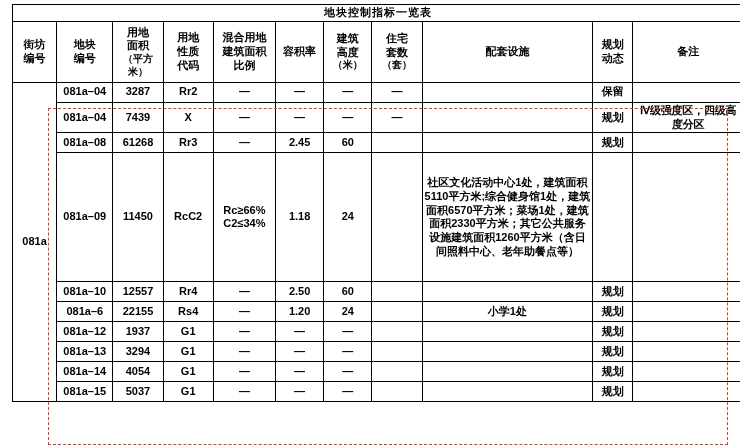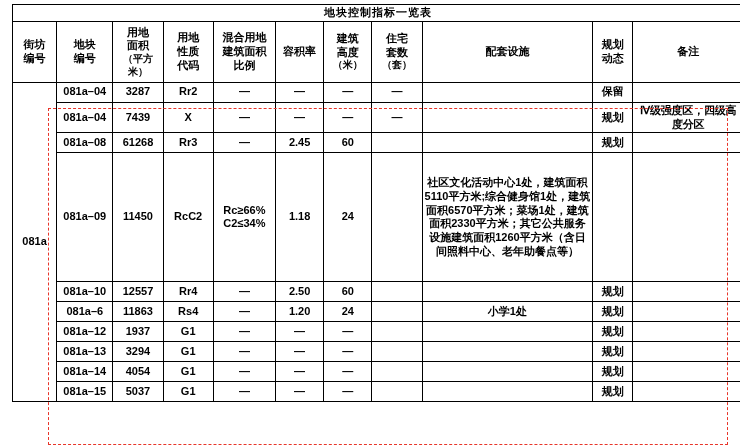--- a/index.html
+++ b/index.html
@@ -220,21 +220,21 @@
       <td>2.50</td>
       <td>60</td>
       <td></td>
       <td></td>
       <td>规划</td>
       <td></td>
     </tr>
 
     <tr class="r-short">
       <td>081a–6</td>
-      <td>11863</td>
+      <td>22155</td>
       <td>Rs4</td>
       <td class="dash">—</td>
       <td>1.20</td>
       <td>24</td>
       <td></td>
       <td>小学1处</td>
       <td>规划</td>
       <td></td>
     </tr>
 

